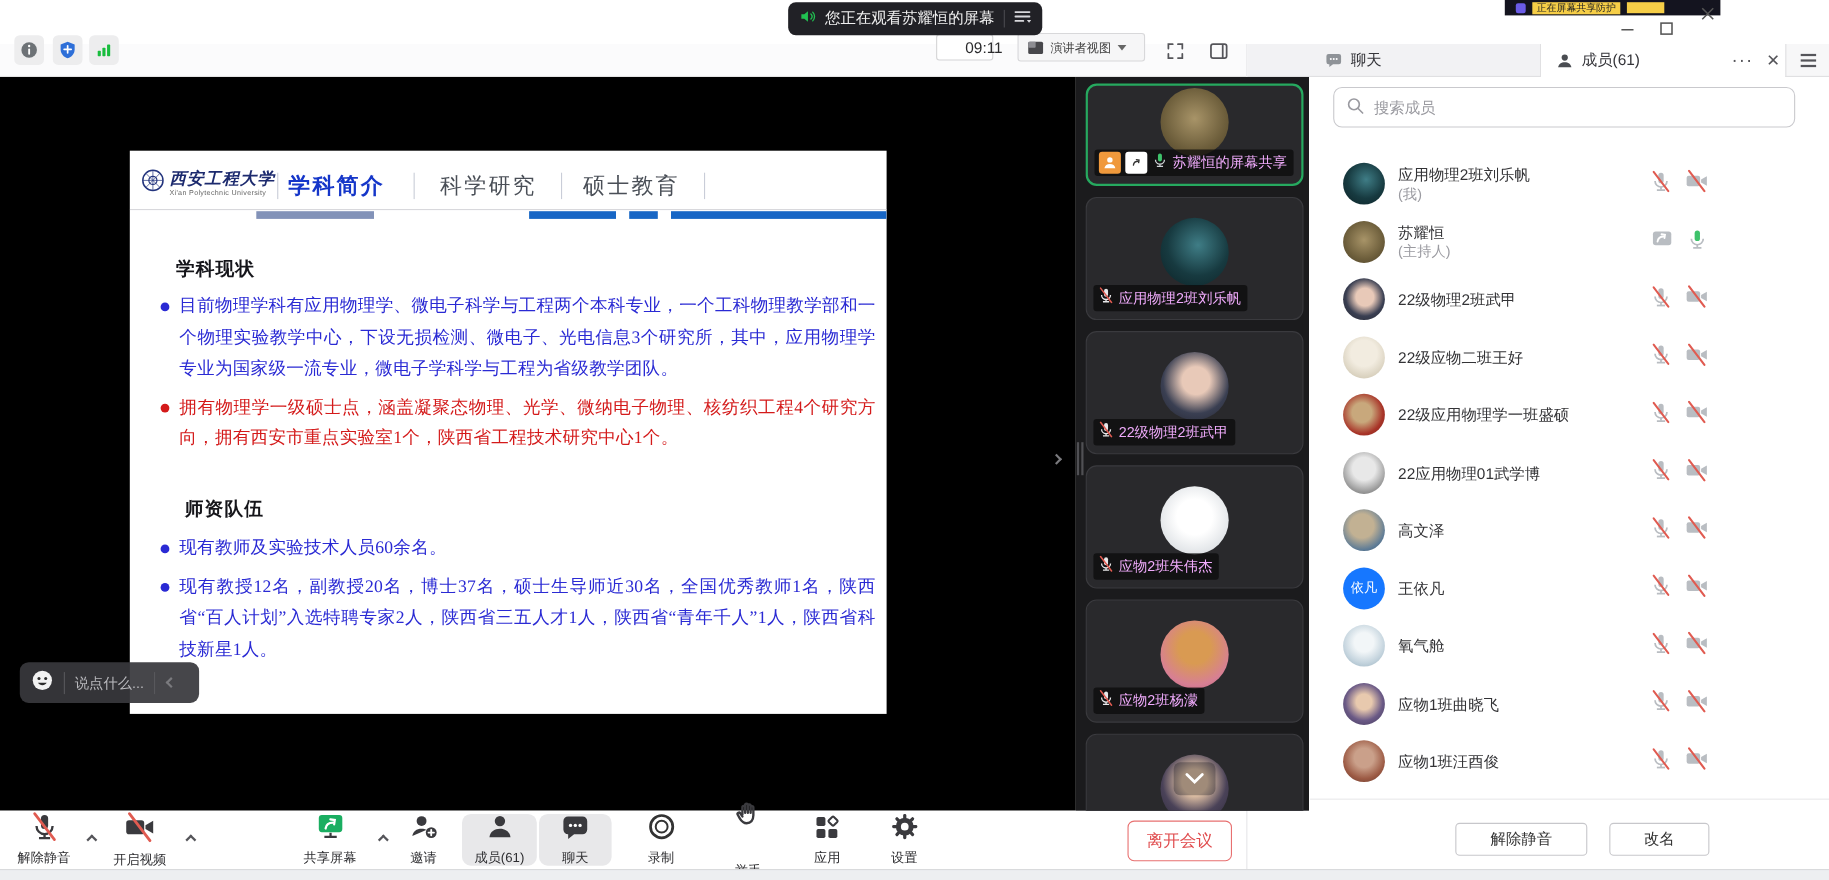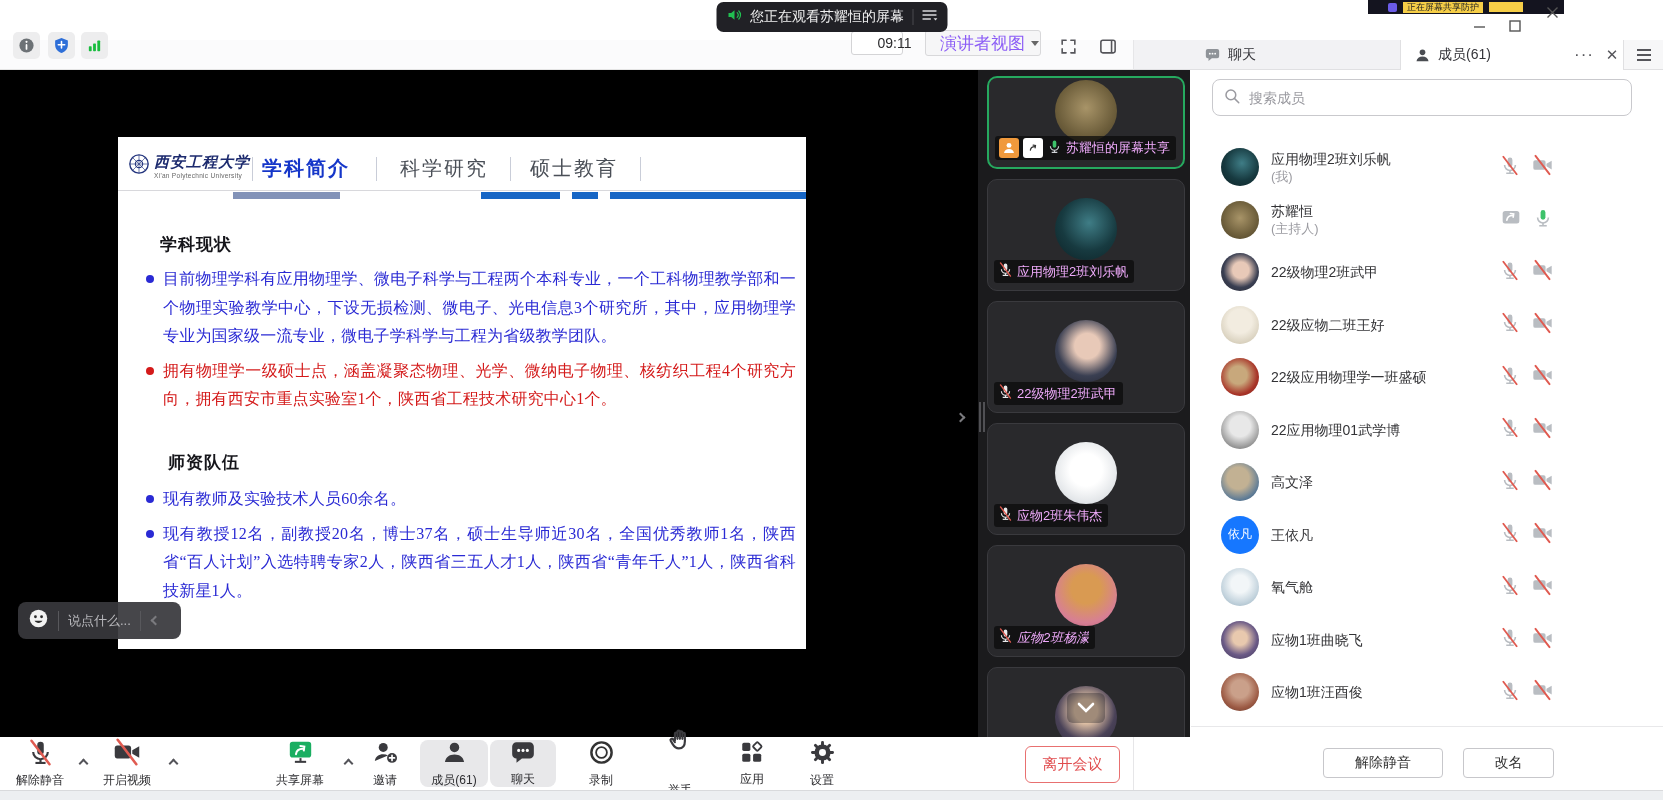--- a/index.html
+++ b/index.html
@@ -6,36 +6,36 @@
   html,body { width:1663px; height:800px; overflow:hidden; font-family:"Liberation Sans", sans-serif; background:#fff; }
   #app { position:relative; width:1526px; height:800px; background:#fff; }
 
   
   .titlebar { position:absolute; left:0; top:0; width:1663px; height:40px; background:#fff; }
   .share-banner { position:absolute; left:50%; top:2px; transform:translateX(-50%); height:30px;
     background:#212126; border-radius:7px; display:flex; align-items:center; padding:0 10px; gap:8px; z-index:30; }
   .share-banner .txt { color:#f0f0f0; font-size:14px; white-space:nowrap; }
   .banner-sep { width:1px; height:16px; background:#4a4a4f; }
   .corner-frag { position:absolute; left:1368px; top:0; width:196px; height:14px; background:#14141f;
-    display:flex; align-items:center; gap:6px; padding:0 20px; overflow:hidden; z-index:25; }
+    display:flex; align-items:center; gap:6px; padding:0 10px; overflow:hidden; z-index:25; }
   .corner-ic { width:9px; height:9px; border-radius:2px; background:#6b5ce7; flex:none; }
   .corner-chip { background:#f6ce47; color:#222; font-size:9px; line-height:11px; padding:0 4px;
     white-space:nowrap; overflow:hidden; max-width:130px; }
   .corner-chip2 { background:#f6ce47; width:34px; height:10px; }
   .win-ctl { position:absolute; z-index:26; color:#555; display:flex; align-items:center; justify-content:center; }
 
   
   .topbar { position:absolute; left:0; top:40px; width:1133px; height:30px; background:#fbfbfc; border-bottom:1px solid #e4e4e4; }
   .tb-sq { position:absolute; top:-8px; width:27px; height:27px; background:#ededee; border-radius:5px;
     display:flex; align-items:center; justify-content:center; }
   .timer-box { position:absolute; left:851px; top:-9px; width:52px; height:24px; background:#fff; border:1px solid #d4d4d6;
     border-radius:3px; display:flex; align-items:center; justify-content:center; font-size:14px; color:#2b2b2d;padding-left:35px; }
   .view-dd { position:absolute; left:925px; top:-10px; width:116px; height:26px; background:#f6f6f7; border:1px solid #d8d8da;
     border-radius:3px; display:flex; align-items:center; gap:6px; padding:0 8px; }
-  .view-dd .lbl { font-size:17px; color:#8b5cf6; white-space:nowrap; }
+  .view-dd .lbl { font-size:11px; color:#404040; white-space:nowrap; }
   .caret-down { width:0; height:0; border-left:4px solid transparent; border-right:4px solid transparent; border-top:5px solid #666; }
   .tb-plain { position:absolute; top:-7px; width:30px; height:26px; display:flex; align-items:center; justify-content:center; }
 
   
   .stage { position:absolute; left:0; top:70px; width:978px; height:667px; background:#000; z-index:1; }
   .slide { position:absolute; left:118px; top:67px; width:688px; height:512px; background:#fff; overflow:hidden; }
   .slide-head { position:absolute; left:0; top:8px; width:688px; height:46px; border-bottom:1px solid #d8d8dc; }
   .logo-wrap { position:absolute; left:10px; top:8px; display:flex; gap:4px; }
   .uni-names { display:flex; flex-direction:column; }
   .uni-cn { font-family:"DejaVu Serif", serif; font-style:italic; font-weight:bold; font-size:15px; color:#1c2a6e; letter-spacing:1px; white-space:nowrap; }
@@ -338,21 +338,21 @@
         <span><svg width="15" height="15" viewBox="0 0 24 24">
               <rect x="9.1" y="2.5" width="5.8" height="11.5" rx="2.9" fill="#e8e8ea"></rect>
               <path d="M5.5 11.5a6.5 6.5 0 0 0 13 0" fill="none" stroke="#e8e8ea" stroke-width="1.9"></path>
               <line x1="12" y1="18" x2="12" y2="21" stroke="#e8e8ea" stroke-width="1.9"></line>
               <line x1="7.5" y1="21.3" x2="16.5" y2="21.3" stroke="#e8e8ea" stroke-width="1.9"></line>
               <line x1="4" y1="1.5" x2="20" y2="22.5" stroke="#e05b51" stroke-width="2.2" stroke-linecap="round"></line>
             </svg></span>
         <span class="tl-name">应物2班朱伟杰</span>
         </span>
       </div>
-      <div class="tile" style="top: 475px; height: 112px; font-style: italic;">
+      <div class="tile" style="top: 475px; height: 112px;">
         <span class="tile-avatar" style="top:18px; width:62px; height:62px; background:radial-gradient(circle at 50% 40%, #d99a52 0%, #d99a52 30%, #d77f94 70%, #b65a74 100%)"></span>
         <span class="tile-label">
         <span><svg width="15" height="15" viewBox="0 0 24 24">
               <rect x="9.1" y="2.5" width="5.8" height="11.5" rx="2.9" fill="#e8e8ea"></rect>
               <path d="M5.5 11.5a6.5 6.5 0 0 0 13 0" fill="none" stroke="#e8e8ea" stroke-width="1.9"></path>
               <line x1="12" y1="18" x2="12" y2="21" stroke="#e8e8ea" stroke-width="1.9"></line>
               <line x1="7.5" y1="21.3" x2="16.5" y2="21.3" stroke="#e8e8ea" stroke-width="1.9"></line>
               <line x1="4" y1="1.5" x2="20" y2="22.5" stroke="#e05b51" stroke-width="2.2" stroke-linecap="round"></line>
             </svg></span>
         <span class="tl-name">应物2班杨濛</span>

